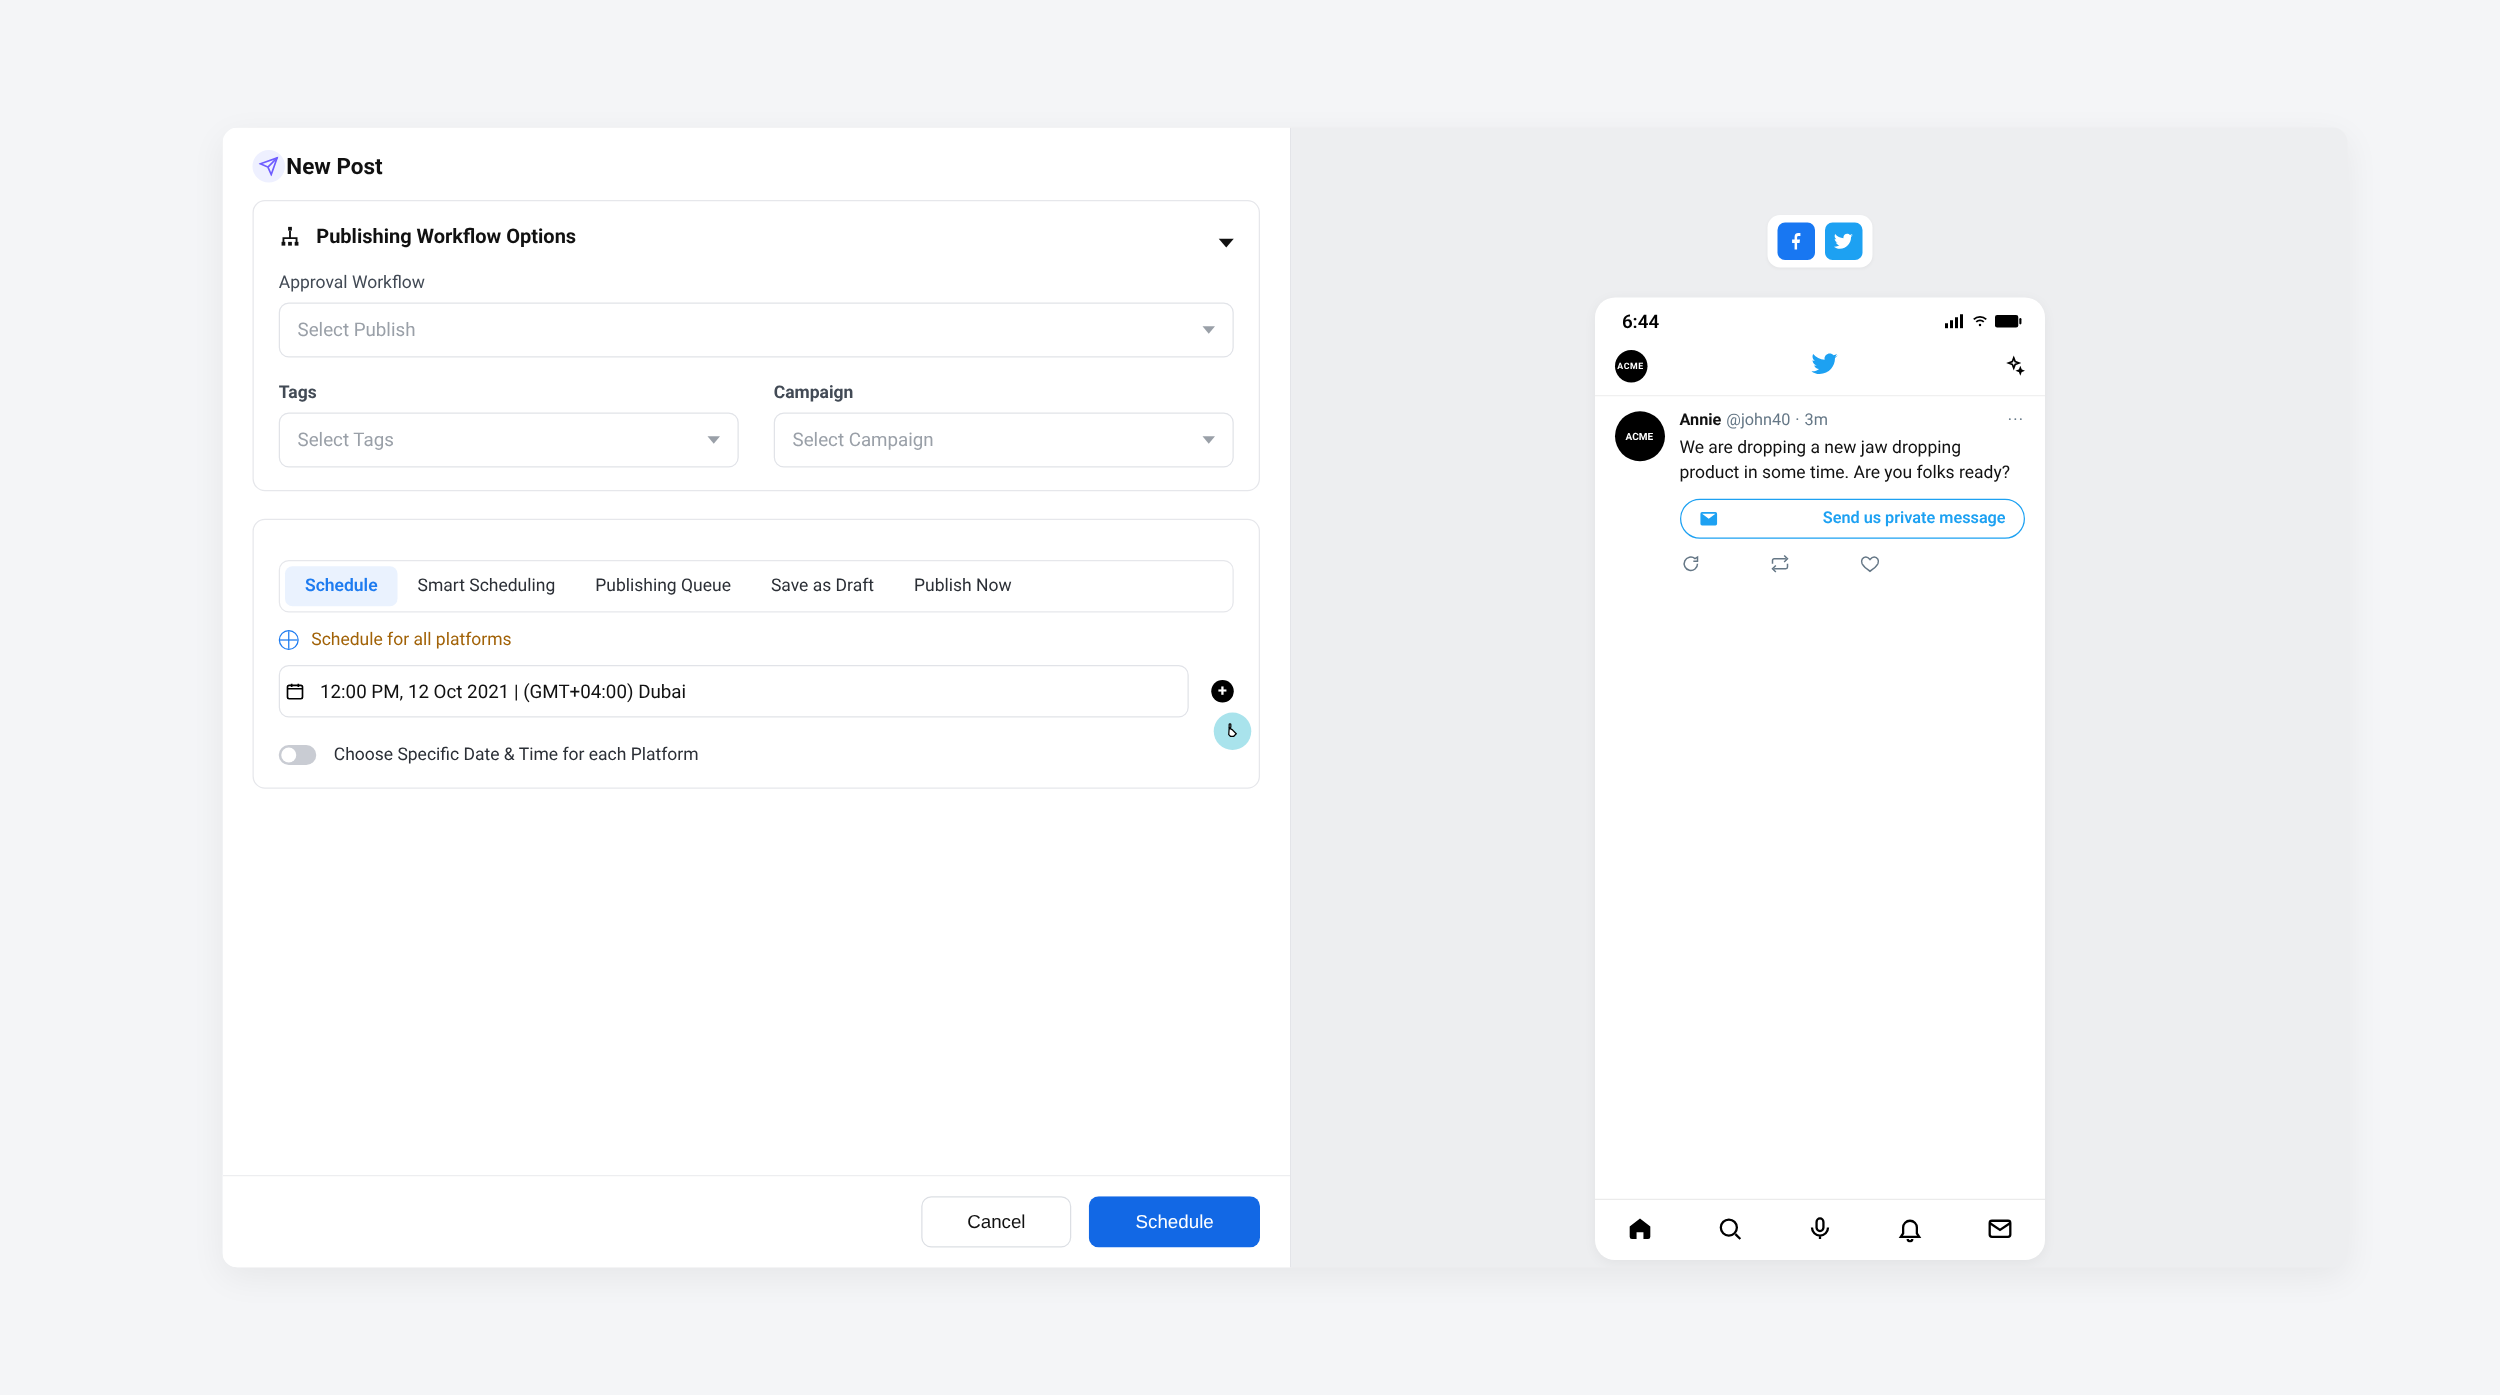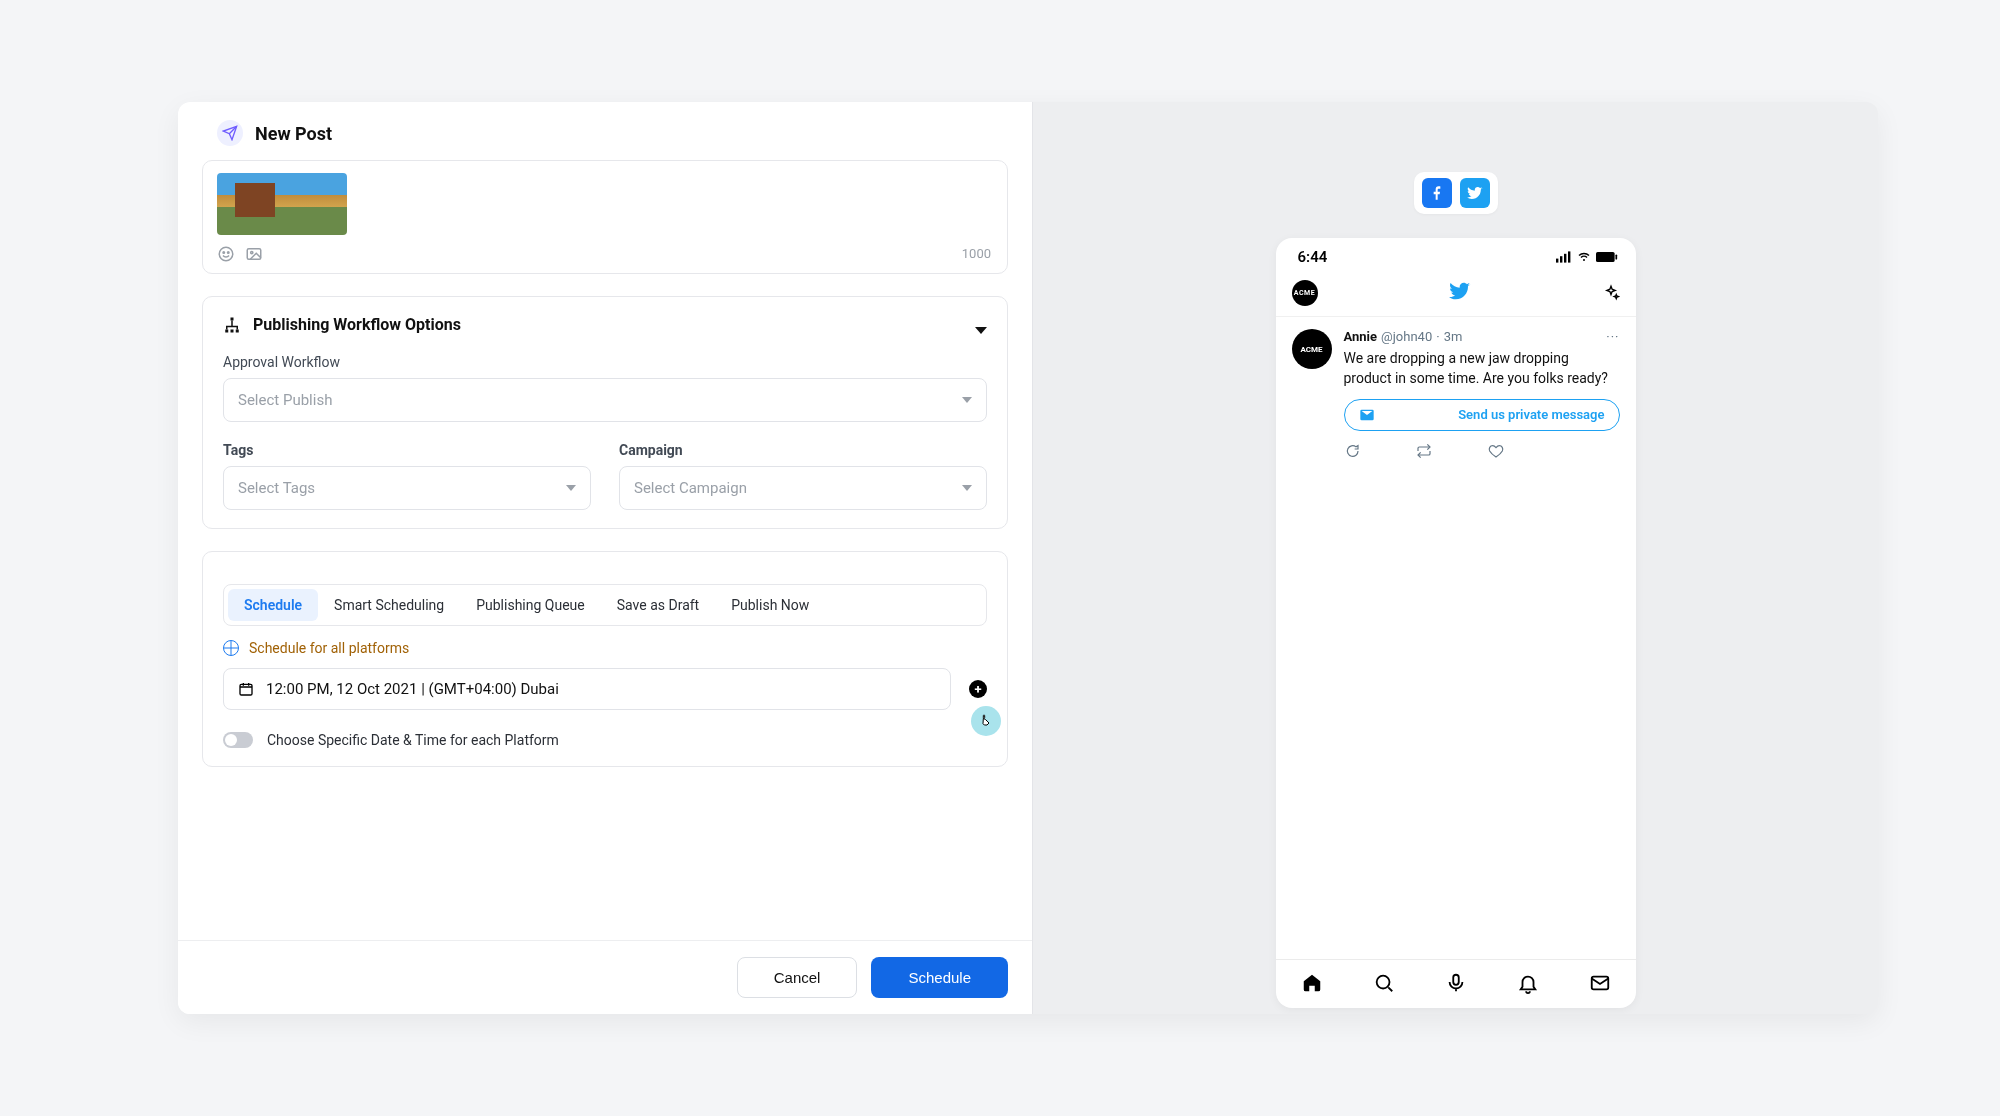--- a/index.html
+++ b/index.html
@@ -29,22 +29,22 @@
     width: 855px;
     height: 100%;
     background: #fff;
     border-right: 1px solid #e3e4e8;
     display: flex;
     flex-direction: column;
   }
   .lp-header {
     display: flex;
     align-items: center;
-    gap: 12px;
-    padding: 18px 24px 14px 39px;
+    gap: 1px;
+    padding: 18px 24px 14px 24px;
   }
   .lp-header .icon-circle {
     width: 26px; height: 26px;
     border-radius: 50%;
     background: #eef0ff;
     display: flex; align-items: center; justify-content: center;
   }
   .lp-header .icon-circle svg { width: 16px; height: 16px; }
   .lp-header h1 { font-size: 18px; font-weight: 700; color: #111; }
   .lp-body {
@@ -189,21 +189,21 @@
   .dt-row {
     display: flex;
     align-items: center;
     gap: 18px;
     margin-top: 12px;
     position: relative;
   }
   .dt-input {
     border: 1px solid #e1e3e8;
     border-radius: 8px;
-    padding: 11px 14px;
+    padding: 11px 4px;
     font-size: 15px;
     color: #111;
     display: flex;
     align-items: center;
     gap: 12px;
     flex: 1;
     background: #fff;
   }
   .cal-icon { width: 16px; height: 16px; }
   .add-circle {
@@ -418,41 +418,20 @@
         <svg viewBox="0 0 24 24" fill="none" stroke="#6e5cff" stroke-width="2">
             <path d="M22 2L11 13"></path>
             <path d="M22 2L15 22l-4-9-9-4 20-7z"></path>
           </svg>
       </span>
       <h1>New Post</h1>
     </div>
 
     <div class="lp-body">
 
-      <div class="card media-card">
-        <div class="thumb"></div>
-        <div class="media-toolbar">
-          <span class="mt-icon">
-            <svg viewBox="0 0 24 24" fill="none" stroke="currentColor" stroke-width="2">
-                <circle cx="12" cy="12" r="9"></circle>
-                <path d="M8 14s1.5 2 4 2 4-2 4-2"></path>
-                <circle cx="9" cy="10" r="1" fill="currentColor"></circle>
-                <circle cx="15" cy="10" r="1" fill="currentColor"></circle>
-              </svg>
-          </span>
-          <span class="mt-icon">
-            <svg viewBox="0 0 24 24" fill="none" stroke="currentColor" stroke-width="2">
-                <rect x="3" y="5" width="18" height="14" rx="2"></rect>
-                <circle cx="9" cy="10" r="1.5"></circle>
-                <path d="M21 17l-6-6-8 8"></path>
-              </svg>
-          </span>
-        </div>
-        <span class="char-count">1000</span>
-      </div>
 
       <div class="card">
         <div class="section-head">
           <span class="sh-icon">
             <svg viewBox="0 0 24 24" fill="currentColor">
                 <rect x="10" y="2" width="4" height="4"></rect>
                 <rect x="3" y="18" width="4" height="4"></rect>
                 <rect x="10" y="18" width="4" height="4"></rect>
                 <rect x="17" y="18" width="4" height="4"></rect>
                 <path d="M12 6v6M5 18v-4h14v4M12 12v2" stroke="currentColor" stroke-width="2" fill="none"></path>

